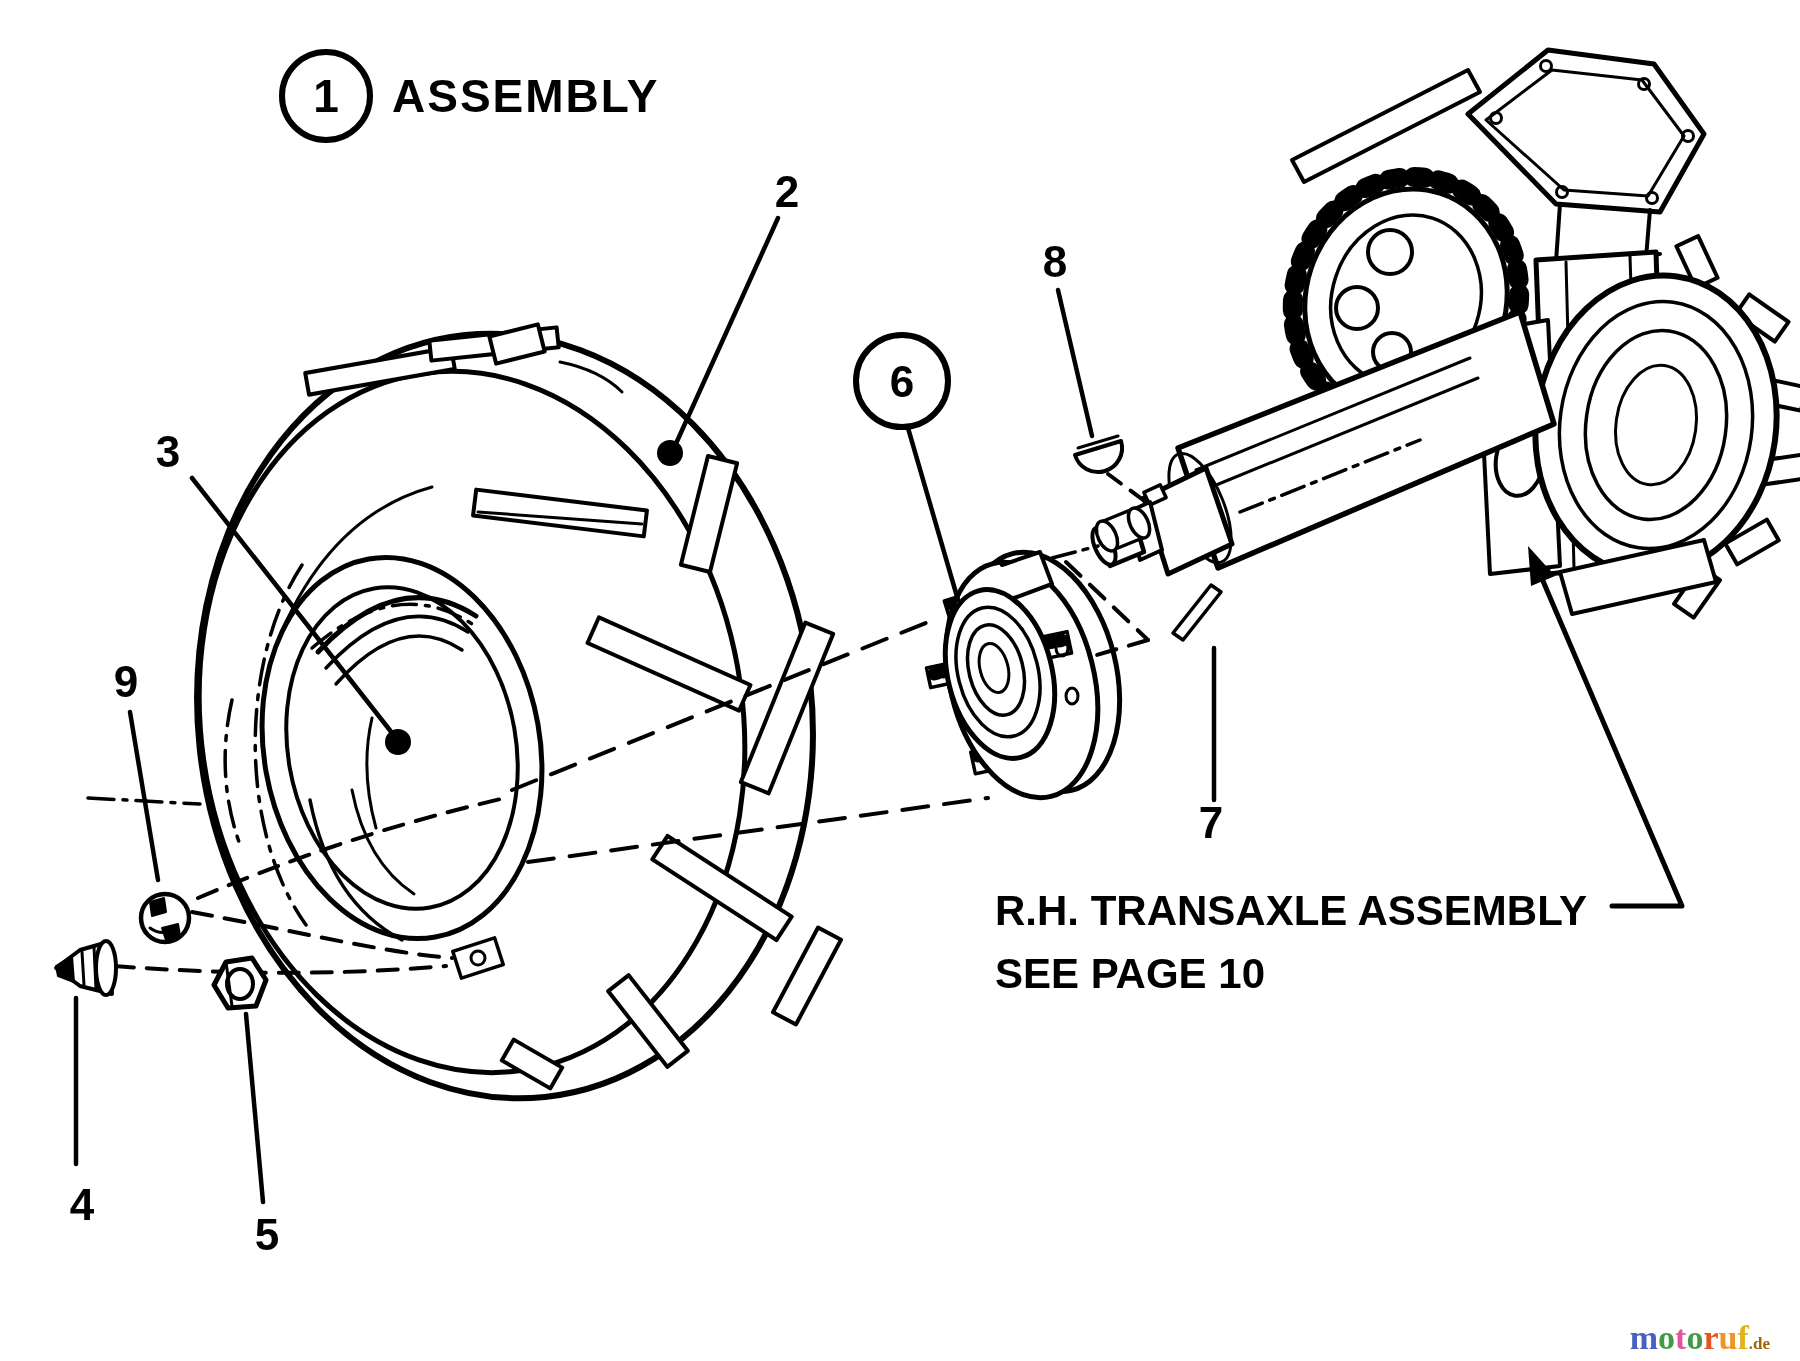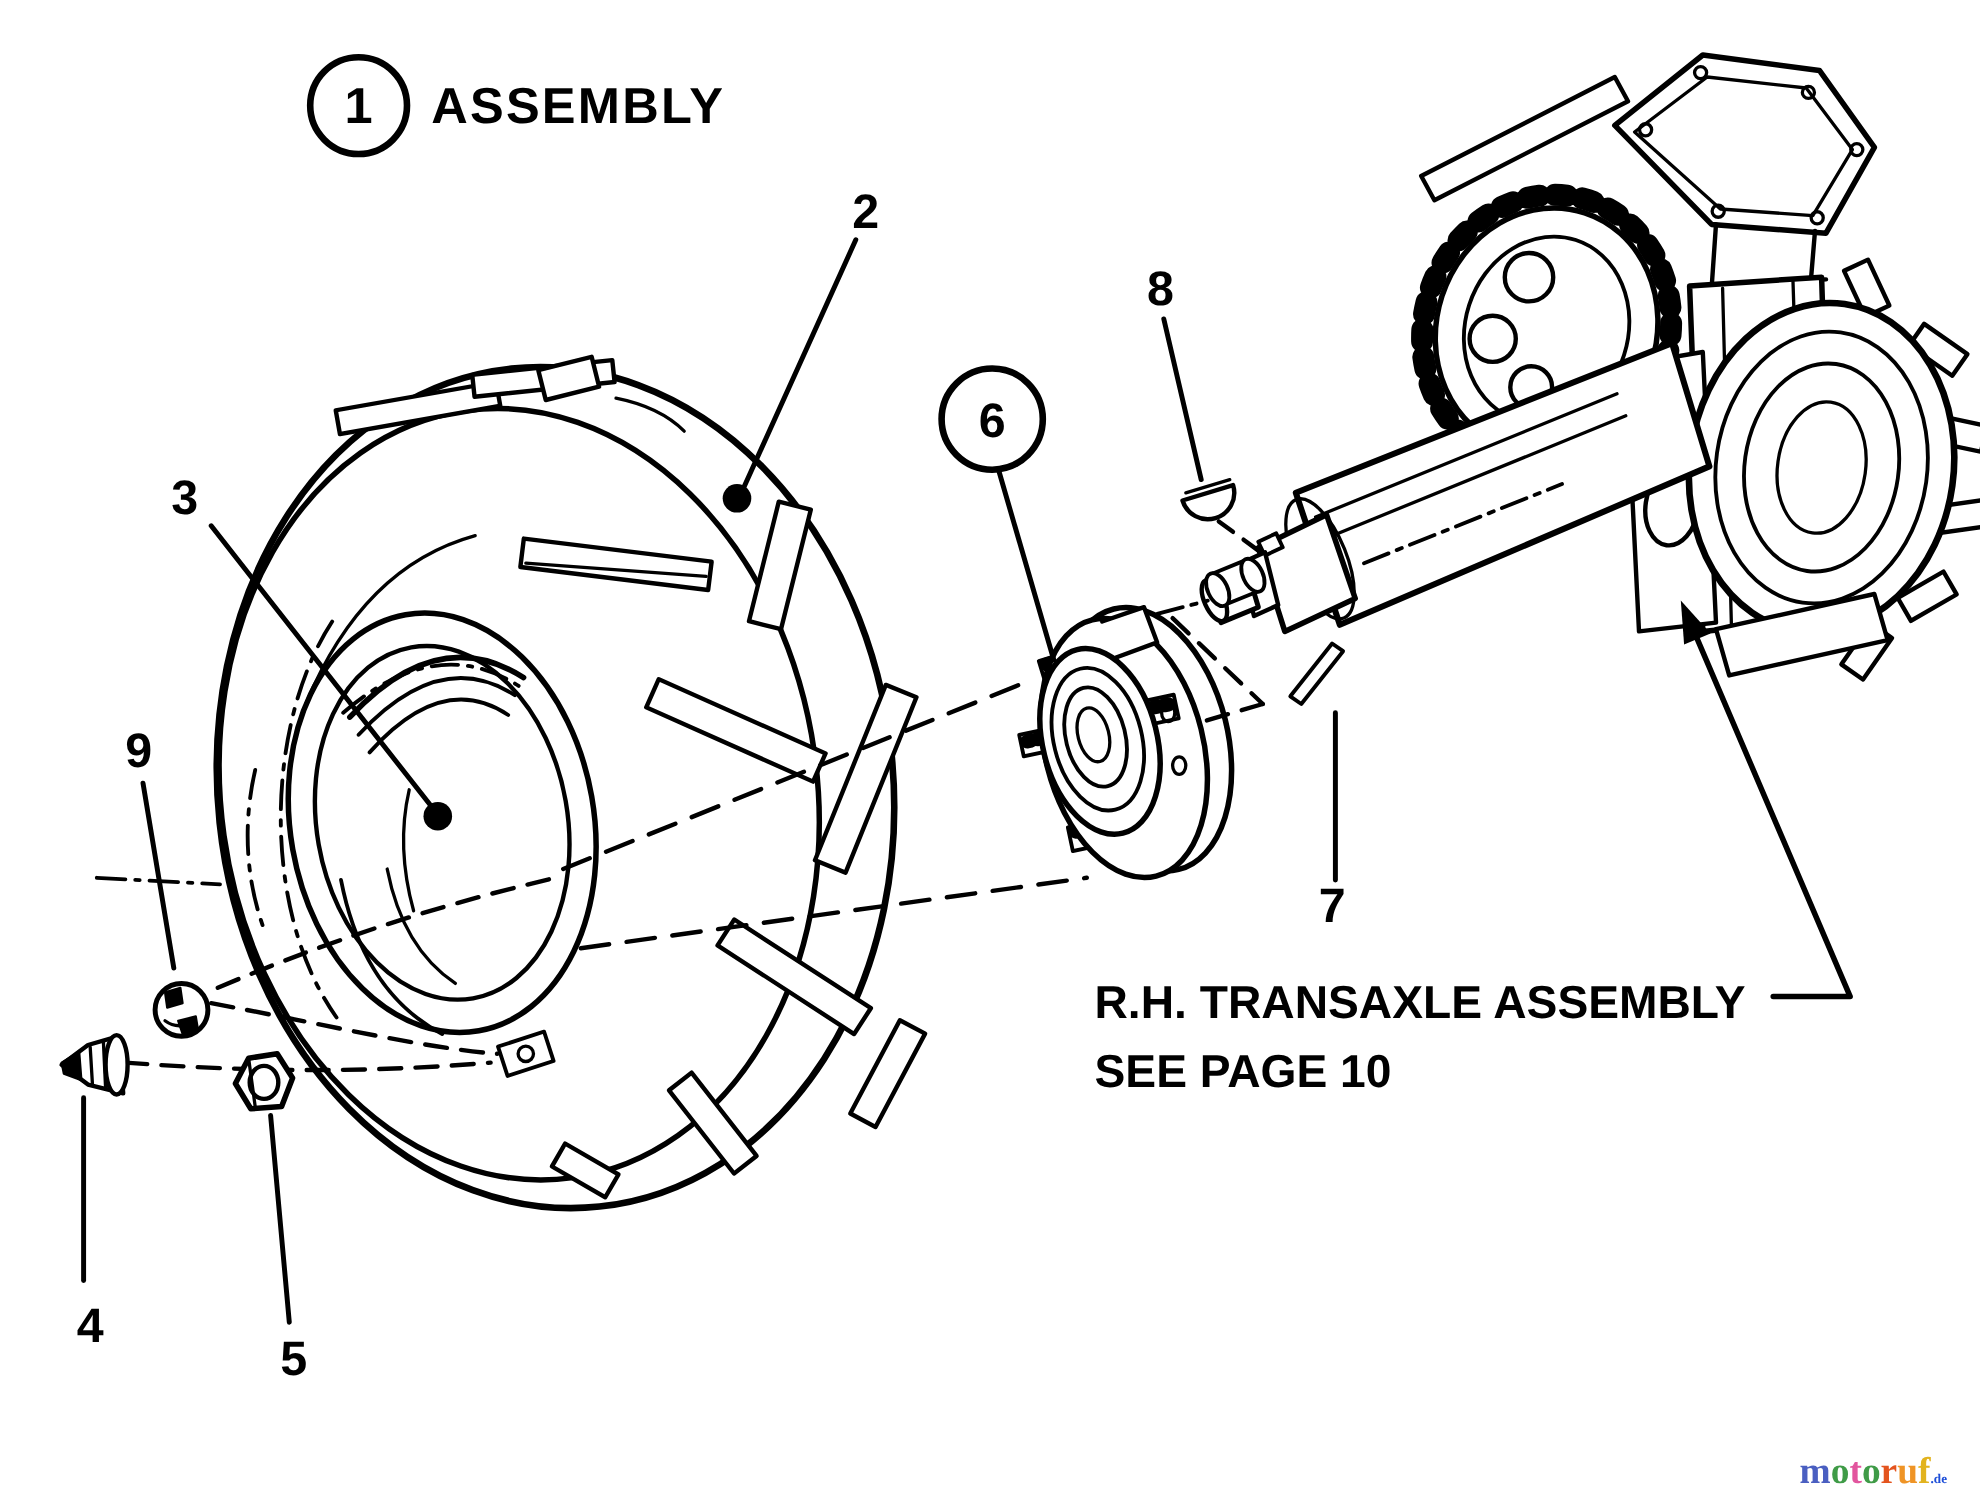--- a/index.html
+++ b/index.html
@@ -3,21 +3,21 @@
 <meta charset="utf-8">
 <style>
   html,body{margin:0;padding:0;background:#ffffff;}
   .page{position:relative;width:1800px;height:1361px;background:#ffffff;overflow:hidden;
         font-family:"Liberation Sans",sans-serif;}
   svg text{font-family:"Liberation Sans",sans-serif;font-weight:bold;fill:#000;}
   .watermark{position:absolute;right:30px;bottom:6px;
     font-family:"Liberation Serif",serif;font-weight:bold;font-size:34px;
     letter-spacing:0px;user-select:none;line-height:1;}
   .watermark span{display:inline-block;}
-  .watermark .suffix{font-size:12px;color:#1d4ed8;font-weight:bold;}
+  .watermark .suffix{font-size:17px;color:#a16207;font-weight:bold;}
 </style>
 </head>
 <body>
 
 <div class="page">
 <svg width="1800" height="1361" viewBox="0 0 1800 1361" fill="none" stroke="#000" stroke-linecap="round" stroke-linejoin="round">
 
   <g>
 
     <ellipse cx="505" cy="716" rx="307" ry="383" transform="rotate(-6 505 716)" stroke-width="6" fill="#fff"></ellipse>

